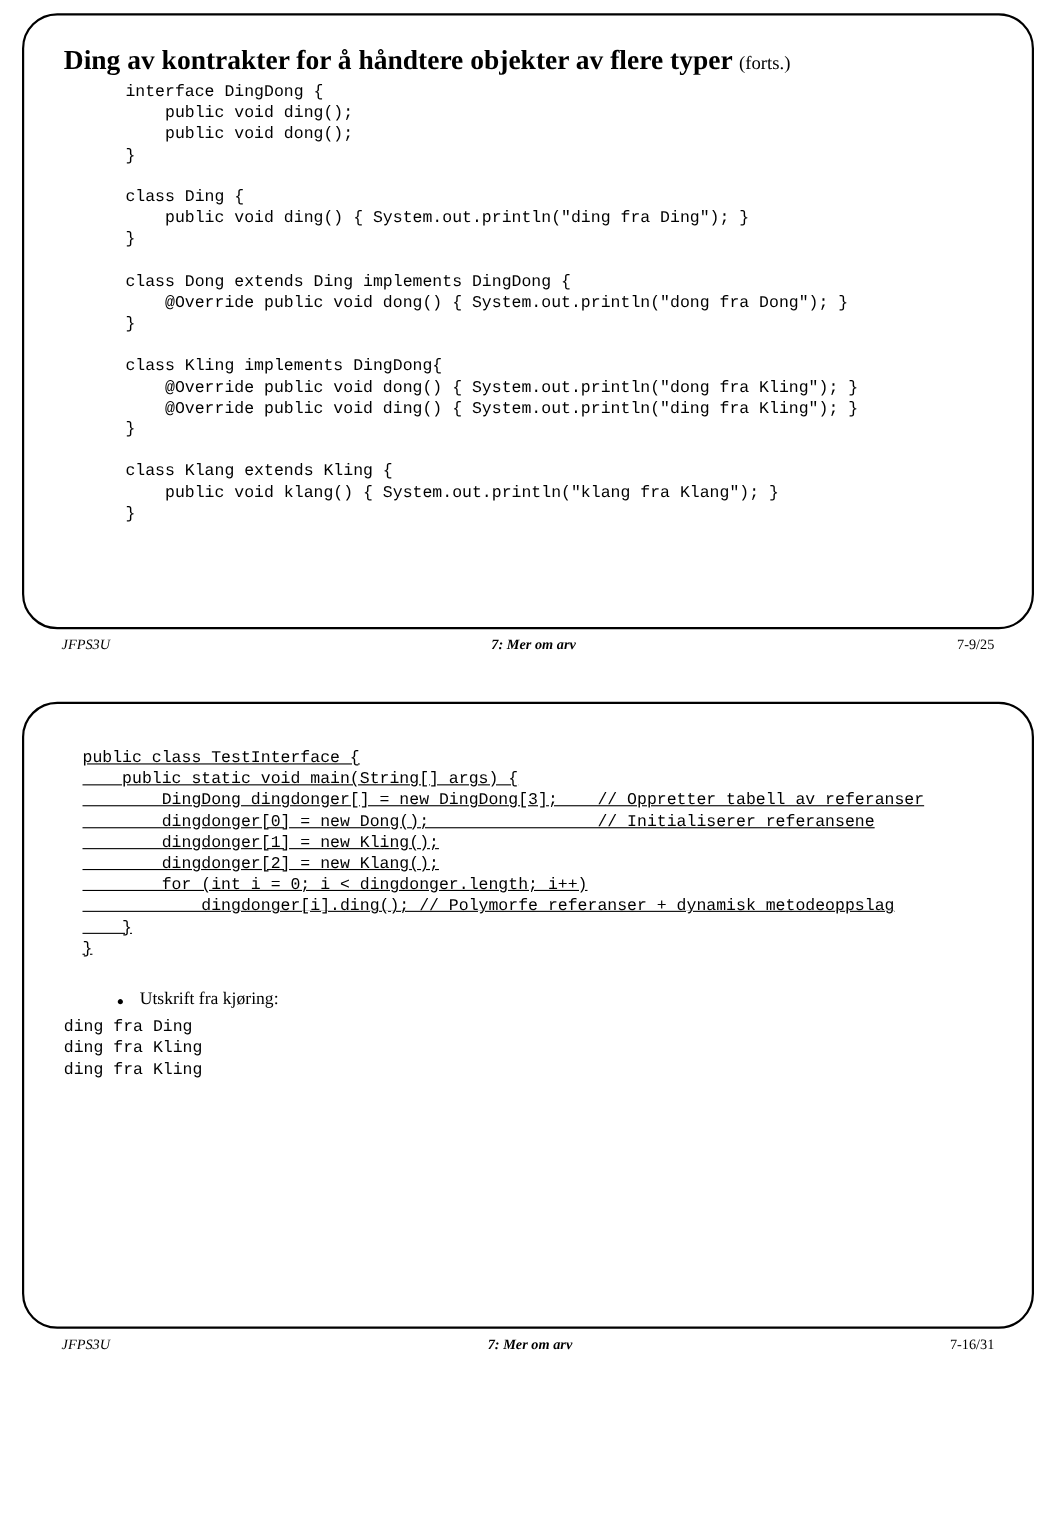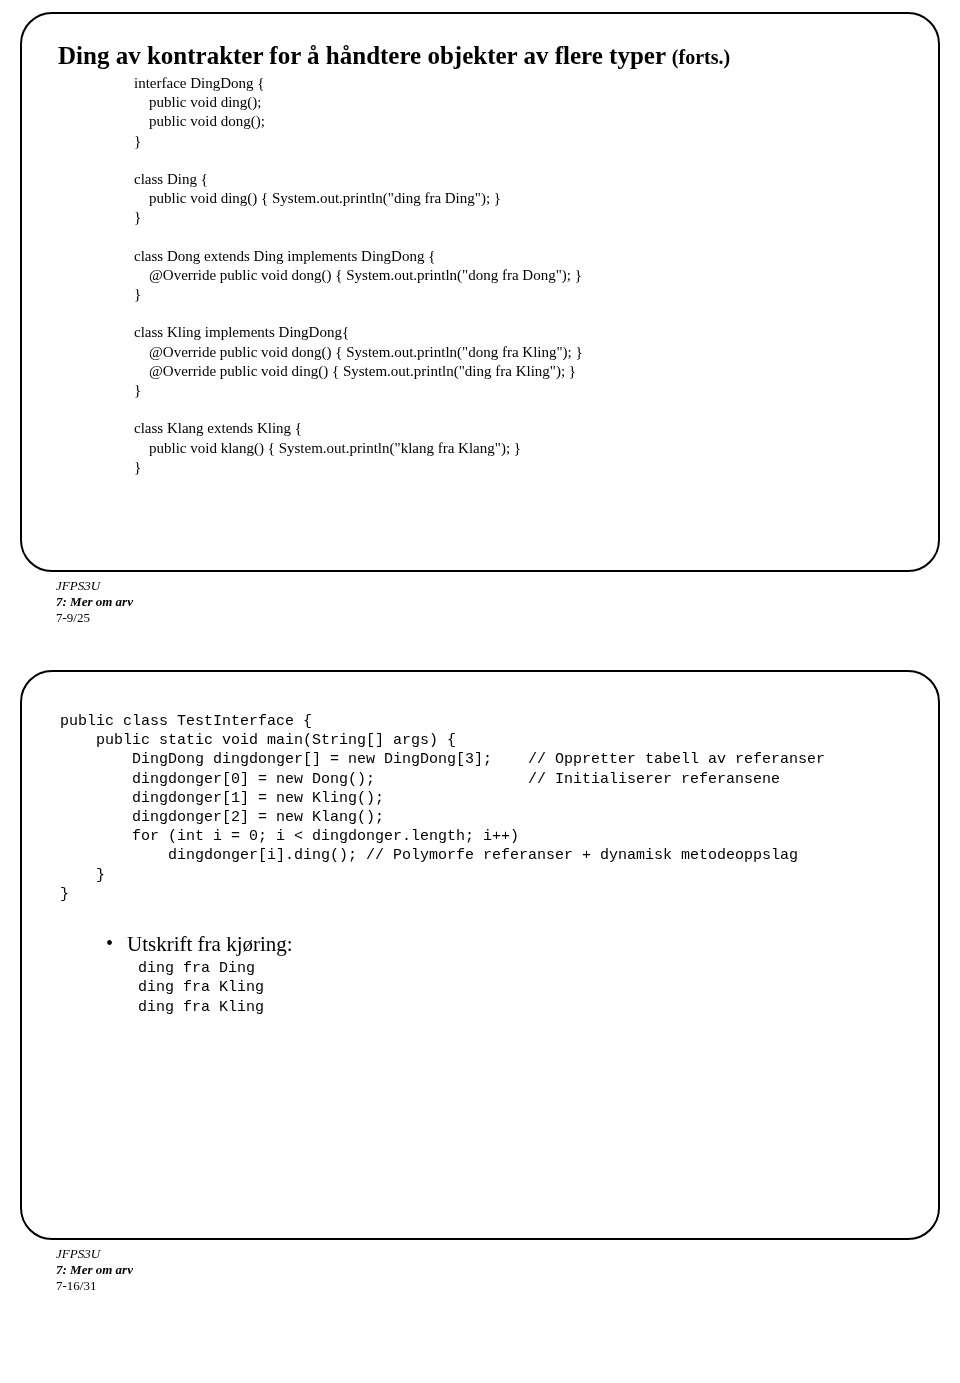--- a/index.html
+++ b/index.html
@@ -27,67 +27,65 @@
     min-height: 570px;
     padding-top: 40px;
   }
   .title {
     font-family: Georgia, serif;
     font-weight: bold;
     font-size: 25px;
     margin: 0 0 4px 0;
   }
   .title .forts {
-    font-size: 20px;
-    font-weight: bold;
+    font-size: 17px;
+    font-weight: normal;
   }
   pre {
     font-family: 'Courier New', Courier, monospace;
     font-size: 15px;
     line-height: 1.28;
     margin: 0;
     white-space: pre;
   }
   .code-top {
-    margin-left: 76px;
-    font-family: Liberation Serif, serif;
+    margin-left: 56px;
   }
   .code-bottom {
-    margin-left: 2px;
+    margin-left: 17px;
+    text-decoration: underline;
   }
   .bullet-row {
     display: flex;
     align-items: flex-start;
     margin-left: 48px;
     margin-top: 28px;
   }
   .bullet-dot {
     font-size: 20px;
     margin-right: 14px;
     line-height: 1.1;
   }
   .bullet-text {
     font-family: Georgia, serif;
-    font-size: 21px;
+    font-size: 16px;
   }
   .output {
     font-family: 'Courier New', Courier, monospace;
     font-size: 15px;
     line-height: 1.3;
-    margin-left: 80px;
     margin-top: 2px;
   }
   .footer {
     display: flex;
     justify-content: space-between;
     font-family: Georgia, serif;
     font-style: italic;
     font-size: 13px;
     padding: 6px 36px 24px 36px;
-    flex-direction: column;
   }
   .footer .left { }
   .footer .mid { font-style: italic; font-weight: bold; }
   .footer .right { font-style: normal; }
 </style>
 </head>
 <body>
 
 <div class="page">
   <div class="card card-1">

